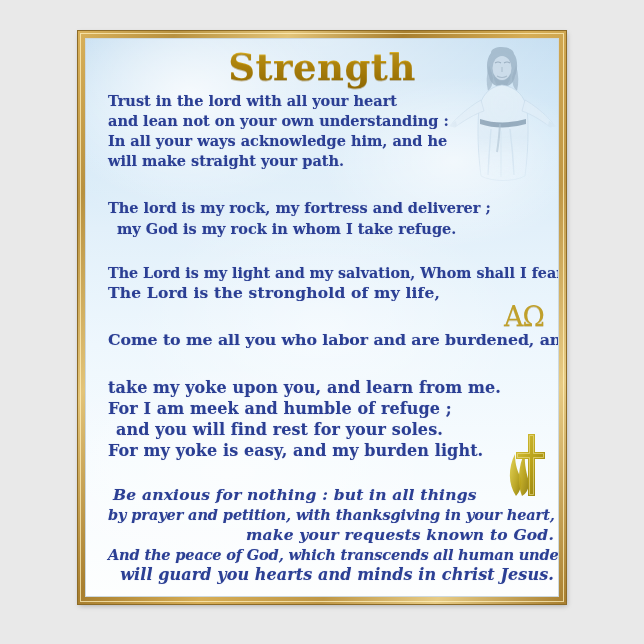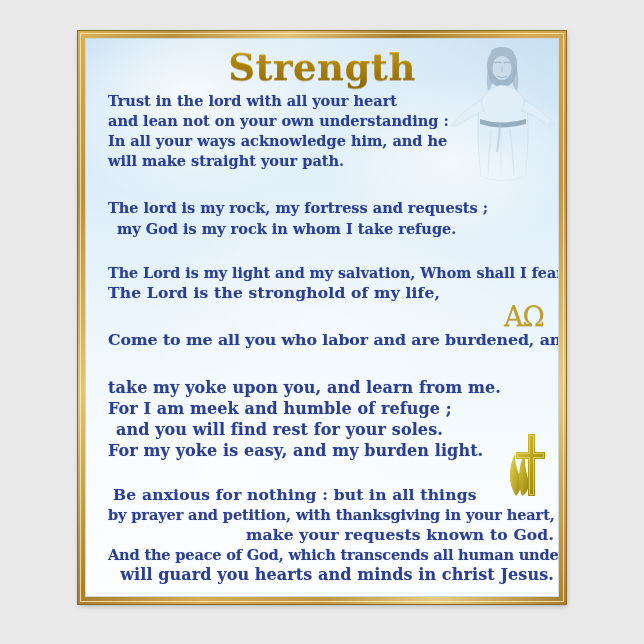--- a/index.html
+++ b/index.html
@@ -110,21 +110,21 @@
   .s4{margin-top:26px;}
   .s4 .line{font-size:16px;line-height:21px;letter-spacing:.1px;}
   .s4 .line:nth-child(1){
     font-size:15.5px;font-weight:700;letter-spacing:-.1px;
     transform:scaleX(1.02);transform-origin:left;margin-bottom:2px;
   }
   .s4 .line:nth-child(2){font-size:16px;margin-top:27px;}
   .s4 .line:nth-child(4){padding-left:8px;}
 
   .s5{margin-top:24px;}
-  .s5 .line{font-size:15px;line-height:20px;}
+  .s5 .line{font-size:15px;line-height:20px;font-style:italic;}
   .s5 .line:nth-child(1){font-size:15.5px;letter-spacing:.2px;padding-left:5px;}
   .s5 .line:nth-child(2){font-size:14.5px;letter-spacing:-.1px;}
   .s5 .line:nth-child(3){font-size:15.5px;letter-spacing:.2px;text-align:right;}
   .s5 .line:nth-child(4){font-size:14.6px;letter-spacing:-.2px;}
   .s5 .line:nth-child(5){font-size:16px;letter-spacing:.1px;padding-left:6px;text-align:right;}
 
   
   #alpha-omega{
     position:absolute;right:14px;top:262px;
     font-family:"DejaVu Serif", serif;
@@ -205,21 +205,21 @@
       <div id="verses">
 
         <div class="stanza s1">
           <span class="line">Trust in the lord with all your heart</span>
           <span class="line">and lean not on your own understanding :</span>
           <span class="line">In all your ways acknowledge him, and  he</span>
           <span class="line">will make straight your path.</span>
         </div>
 
         <div class="stanza s2">
-          <span class="line">The lord is my rock, my  fortress  and requests ;</span>
+          <span class="line">The lord is my rock, my  fortress  and deliverer ;</span>
           <span class="line">my  God is my rock in whom I take refuge.</span>
         </div>
 
         <div class="stanza s3">
           <span class="line">The Lord is my light and my salvation, Whom shall I fear ?</span>
           <span class="line">The Lord is the stronghold of  my life,</span>
         </div>
 
         <div class="stanza s4">
           <span class="line">Come to me all you who labor and are burdened, and I will give you rest.</span>

